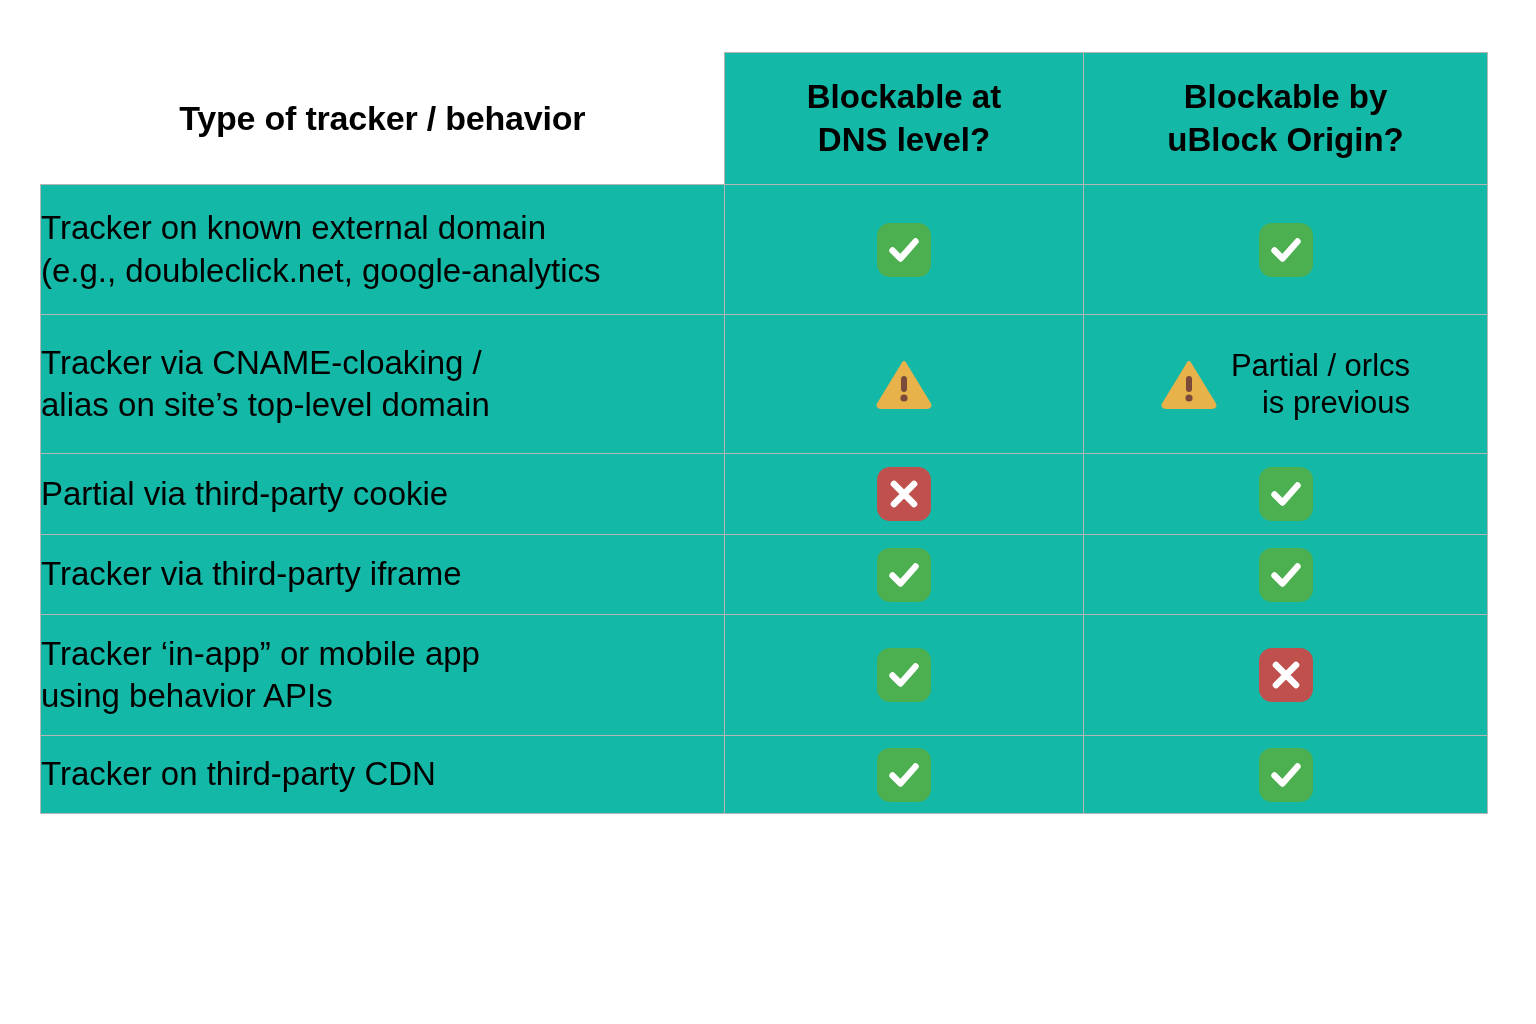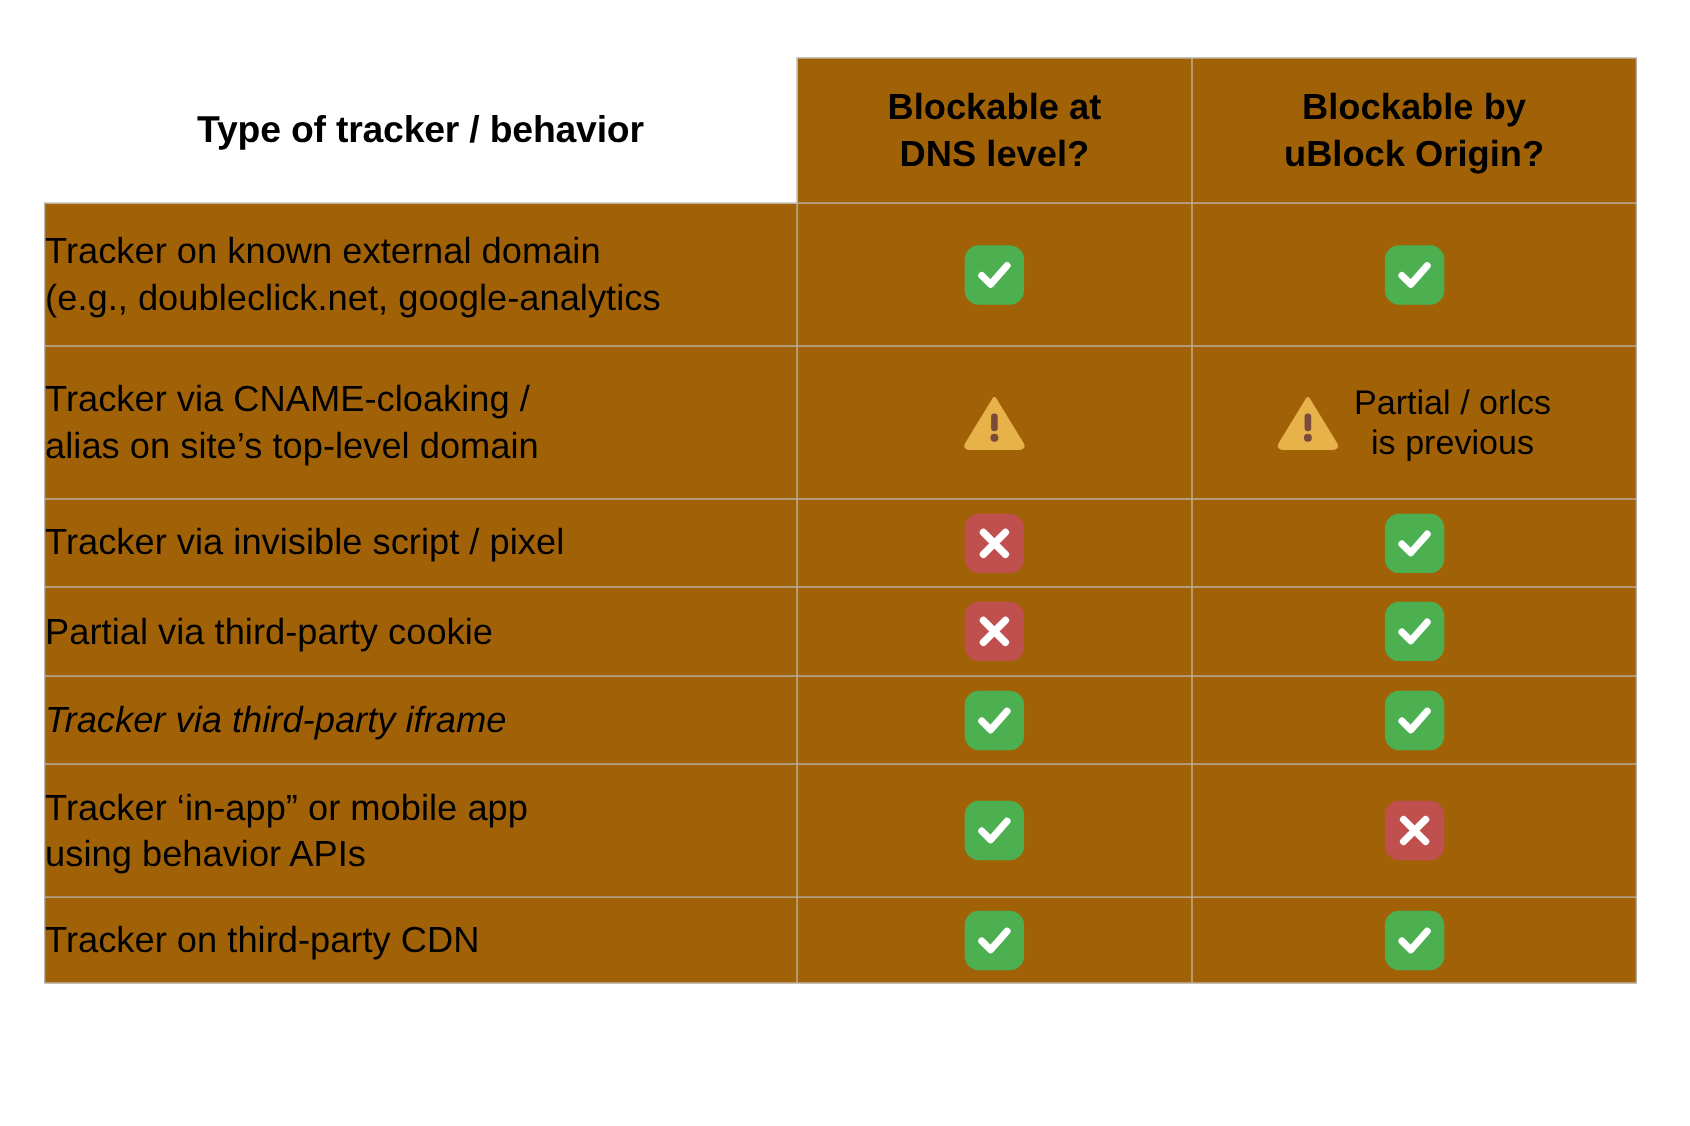--- a/index.html
+++ b/index.html
@@ -33,21 +33,21 @@
   }
 
   table.tracker-table col.c-label { width: 684px; }
   table.tracker-table col.c-dns   { width: 359px; }
   table.tracker-table col.c-ubo   { width: 404px; }
 
   .tracker-table td, .tracker-table th {
     border: 1px solid #b6b6b6;
     padding: 0;
     vertical-align: middle;
-    background: #a16207;
+    background: #14b8a6;
   }
 
   
   .hdr-label {
     border: none !important;
     background: transparent !important;
     text-align: center;
     font-weight: bold;
     font-size: 34px;
     letter-spacing: -0.2px;
@@ -81,21 +81,21 @@
     display: flex;
     align-items: center;
     justify-content: center;
     gap: 14px;
   }
   .mark-wrap.with-note { justify-content: center; }
 
   .note-text {
     font-size: 31px;
     line-height: 1.2;
-    text-align: center;
+    text-align: right;
     white-space: nowrap;
   }
   .note-text .l2 { display: block; }
 
   .icon-box {
     width: 54px;
     height: 54px;
     border-radius: 13px;
     display: inline-flex;
     align-items: center;
@@ -112,21 +112,21 @@
     justify-content: center;
     flex: 0 0 auto;
   }
 
   
   tr.r0 td { height: 129px; margin-top: 37px; }
   tr.r1 td { height: 138px; }
   tr.r2 td { height: 132px; }
   tr.r3 td { height: 79px;  }
   tr.r4 td { height: 80px;  }
-  tr.r5 td { height: 79px; font-style: italic;  }
+  tr.r5 td { height: 79px;  }
   tr.r6 td { height: 120px; }
   tr.r7 td { height: 77px;  }
 </style>
 </head>
 <body>
 
 <div id="page">
 
   <table class="tracker-table">
     <colgroup>
@@ -188,41 +188,20 @@
                 <svg width="56" height="50" viewBox="0 0 56 50" aria-hidden="true">
                   <path d="M28 4 L53 45 Q54.5 48 51 48 L5 48 Q1.5 48 3 45 Z" fill="#E8B24A" stroke="#E8B24A" stroke-width="4" stroke-linejoin="round"></path>
                   <rect x="25" y="17" width="6" height="16" rx="3" fill="#7A4A3A"></rect>
                   <circle cx="28" cy="39" r="3.6" fill="#7A4A3A"></circle>
                 </svg>
               </span>
               <span class="note-text"><span class="l1">Partial / orlcs</span><span class="l2">is previous</span></span>
             </div>
           </td>
         </tr>
-        <tr class="r3">
-          <td class="row-label"><span class="l1">Tracker via invisible script / pixel</span></td>
-          <td class="cell-mark">
-            <div class="mark-wrap">
-              <span class="icon-box" style="background:#C0504D">
-                <svg width="40" height="40" viewBox="0 0 40 40" aria-hidden="true">
-                  <path d="M10 10 L30 30 M30 10 L10 30" fill="none" stroke="#ffffff" stroke-width="6.6" stroke-linecap="round"></path>
-                </svg>
-              </span>
-            </div>
-          </td>
-          <td class="cell-mark">
-            <div class="mark-wrap">
-              <span class="icon-box" style="background:#4CAF50">
-                <svg width="40" height="40" viewBox="0 0 40 40" aria-hidden="true">
-                  <path d="M8.5 20.5 L16.5 28.5 L31.5 11.5" fill="none" stroke="#ffffff" stroke-width="6.4" stroke-linecap="round" stroke-linejoin="round"></path>
-                </svg>
-              </span>
-            </div>
-          </td>
-        </tr>
         <tr class="r4">
           <td class="row-label"><span class="l1">Partial via third-party cookie</span></td>
           <td class="cell-mark">
             <div class="mark-wrap">
               <span class="icon-box" style="background:#C0504D">
                 <svg width="40" height="40" viewBox="0 0 40 40" aria-hidden="true">
                   <path d="M10 10 L30 30 M30 10 L10 30" fill="none" stroke="#ffffff" stroke-width="6.6" stroke-linecap="round"></path>
                 </svg>
               </span>
             </div>

